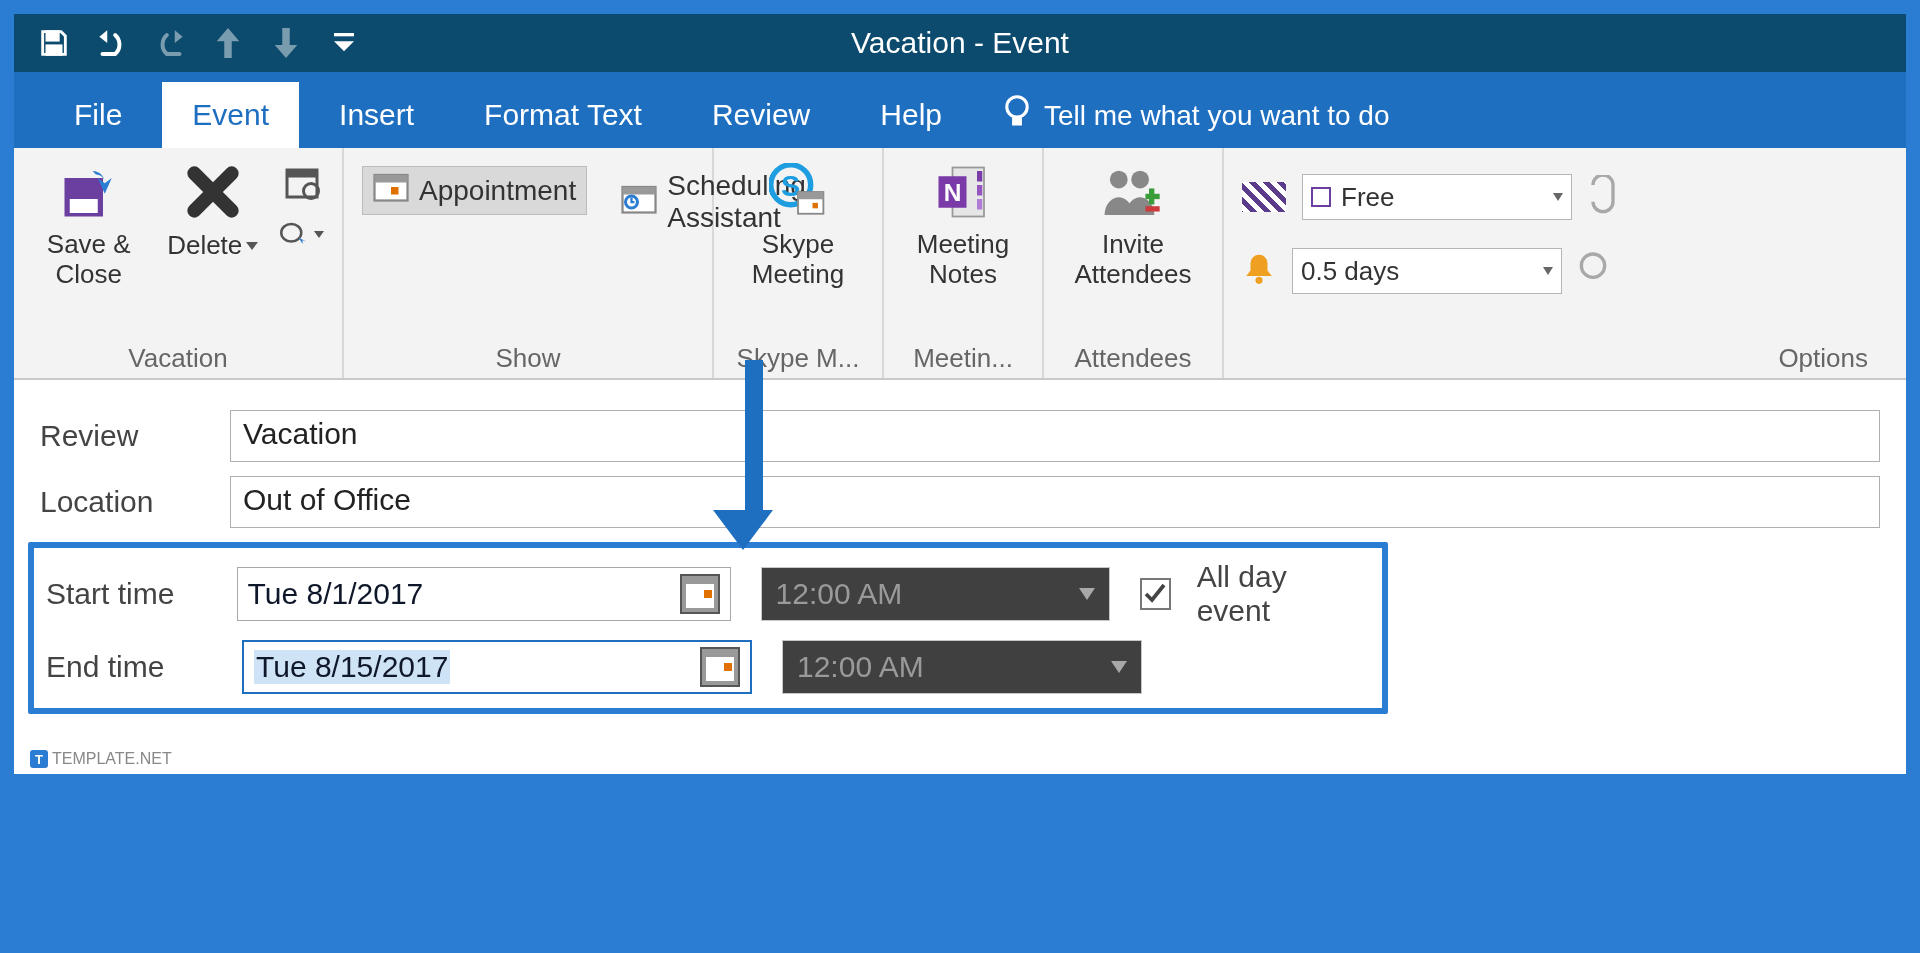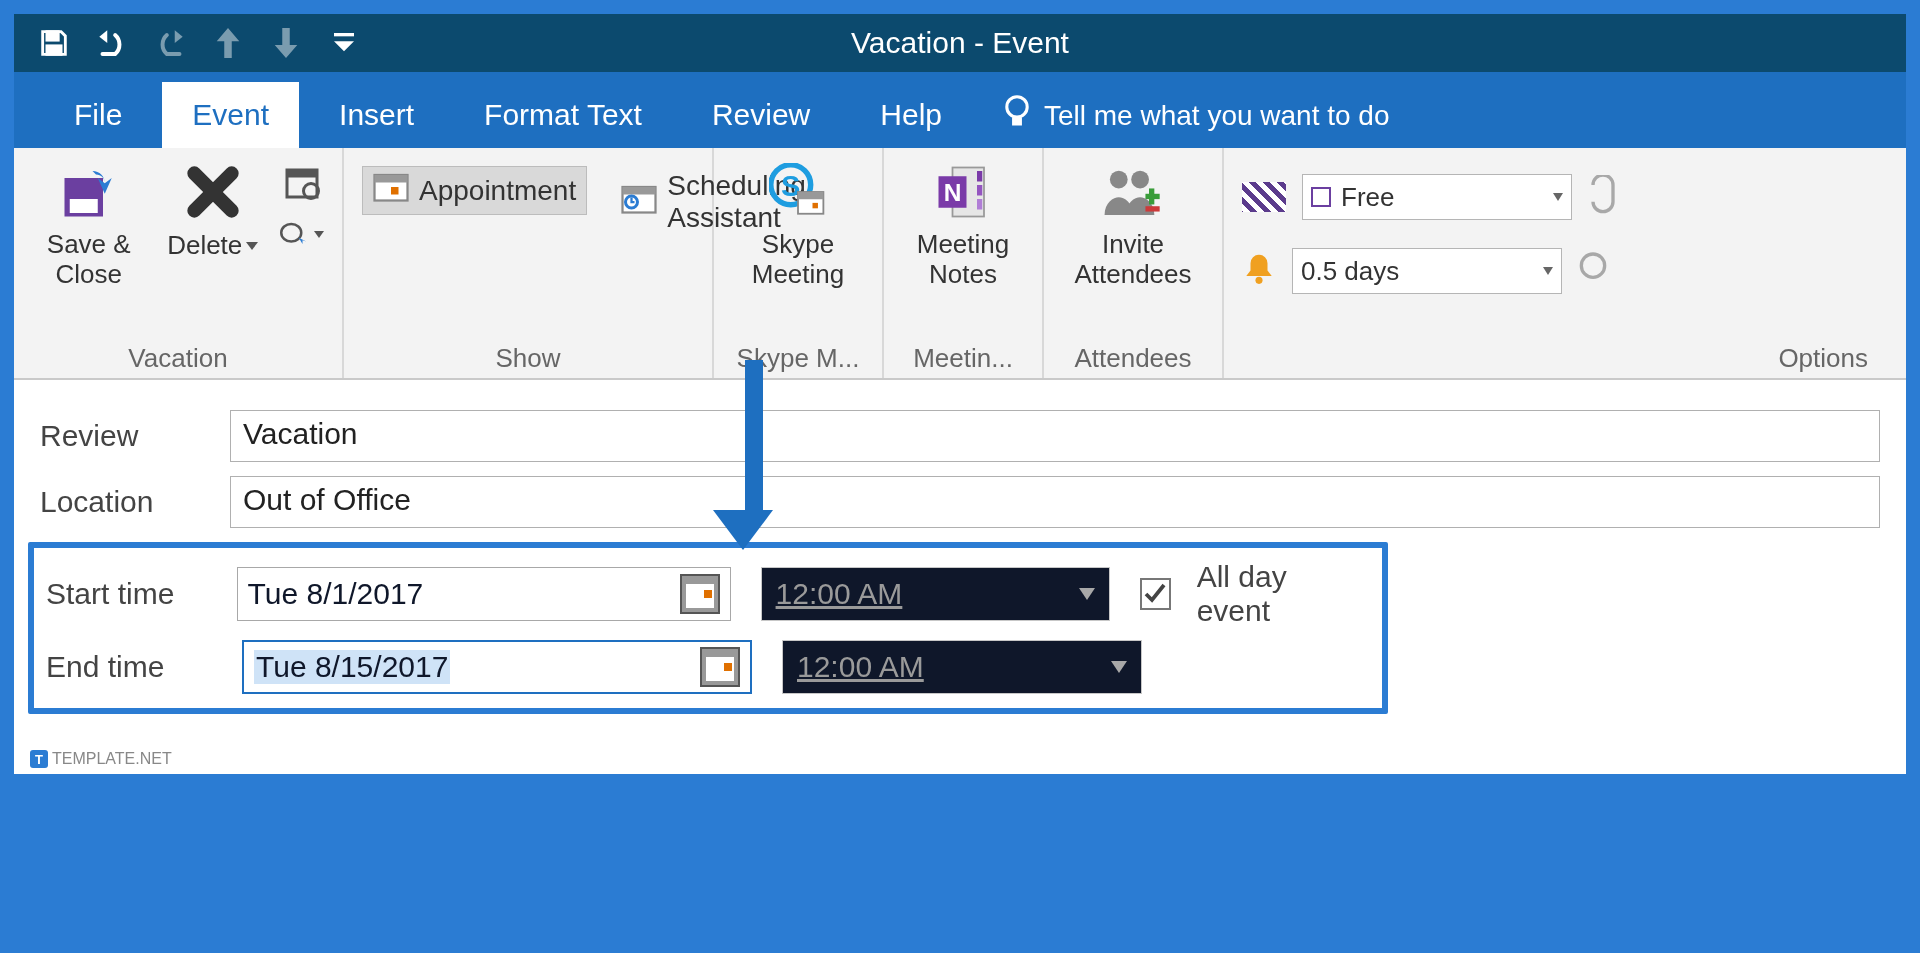--- a/index.html
+++ b/index.html
@@ -101,21 +101,21 @@
   border: 6px solid #2b7cd3;
   border-radius: 2px;
   padding: 12px 20px 14px 0;
   margin-left: -12px;
 }
 .trow { display:flex; align-items:center; margin-bottom:12px; gap:30px;}
 .tlabel { width:178px; padding-left:12px;}
 .dateinput { width:510px; border:1px solid #a8a8a8; background:#fff; height:54px; display:flex; align-items:center; padding:0 10px; justify-content:space-between; font-size:30px; color:#0f172a;}
 .dateinput.sel { border:2px solid #1e6fc0;}
 .dateinput .seltext { background:#cfe3f7; padding:0 2px;}
-.timeinput { width:360px; border:1px solid #c7c7c7; background:#0f172a; height:54px; display:flex; align-items:center; padding:0 14px; justify-content:space-between; font-size:30px; color:#9a9a9a;text-decoration:underline;}
+.timeinput { width:360px; border:1px solid #c7c7c7; background:#404040; height:54px; display:flex; align-items:center; padding:0 14px; justify-content:space-between; font-size:30px; color:#9a9a9a;}
 .timeinput .dd { border-left:8px solid transparent;border-right:8px solid transparent;border-top:12px solid #a8a8a8;}
 .allday { display:flex; align-items:center; gap:26px; font-size:30px; color:#444;}
 .allday .cbx { width:32px; height:32px; border:2px solid #777; display:flex; align-items:center;justify-content:center;}
 .calicon { width:40px;height:40px;background:#999;border:2px solid #555;position:relative;}
 .calicon:before{content:"";position:absolute;top:8px;left:4px;right:4px;bottom:4px;background:#fff;}
 .calicon:after{content:"";position:absolute;top:14px;right:6px;width:8px;height:8px;background:#e07000;}
 
 .arrow {
   position:absolute;
   left:720px; top:-20px;

